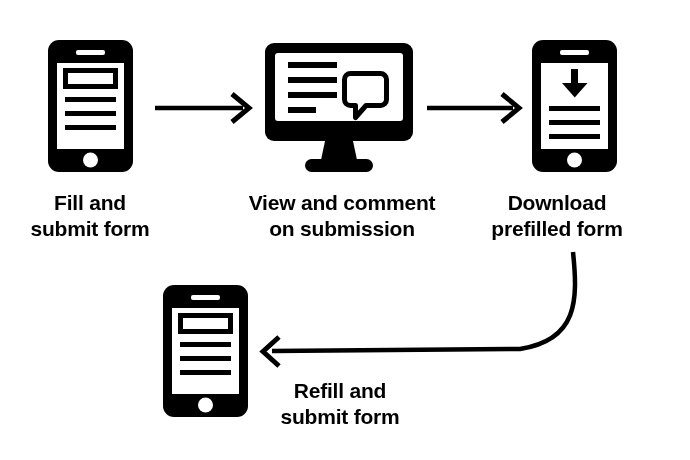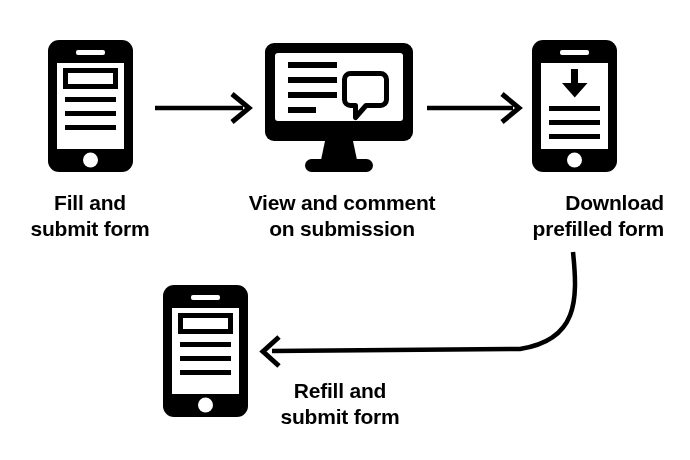--- a/index.html
+++ b/index.html
@@ -32,21 +32,21 @@
     font-family: "Liberation Sans", sans-serif;
     font-weight: bold;
     font-size: 21px;
     line-height: 26px;
     color: #000000;
     letter-spacing: -0.2px;
     white-space: pre-line;
   }
   #label-fill     { left: 10px;  top: 190px; width: 160px; }
   #label-view     { left: 241px; top: 190px; width: 202px; }
-  #label-download { left: 486px; top: 190px; width: 178px; text-align: right; }
+  #label-download { left: 468px; top: 190px; width: 178px; }
   #label-refill   { left: 254px; top: 378px; width: 172px; }
 </style>
 </head>
 <body>
 
 <div id="diagram">
 
   <svg class="svg-layer" viewBox="0 0 690 460" xmlns="http://www.w3.org/2000/svg">
 
     <g>

